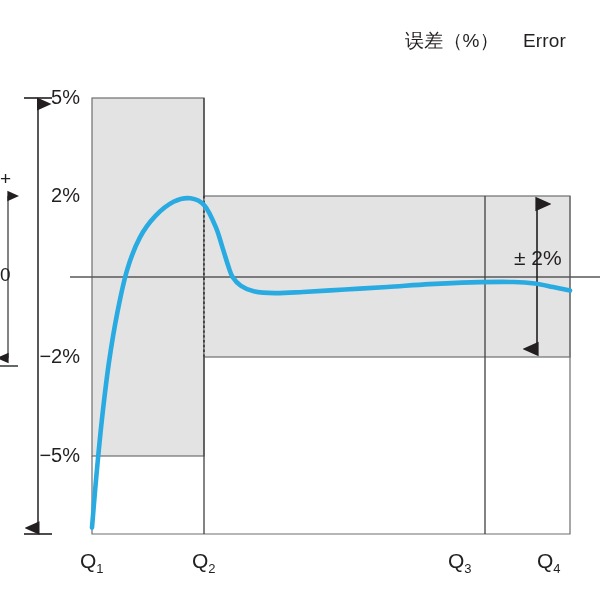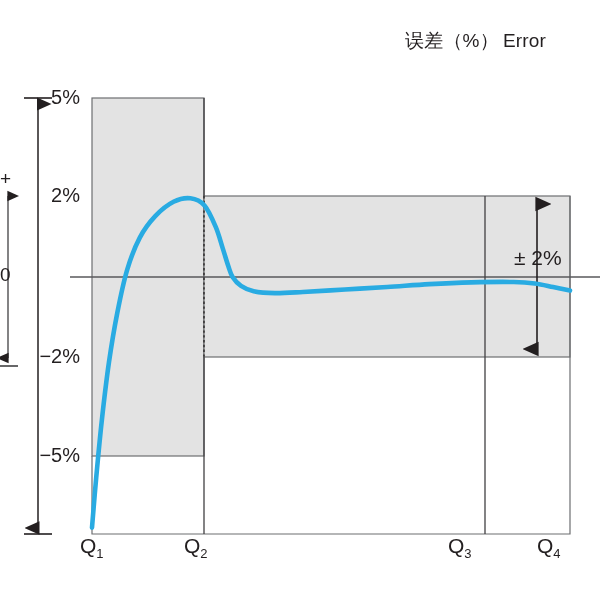--- a/index.html
+++ b/index.html
@@ -15,34 +15,35 @@
   svg#chart{position:absolute;left:0;top:0;width:600px;height:600px;display:block;}
 
   .title{
     position:absolute;
     left:405px;top:28px;
     font-size:19px;
     letter-spacing:0.2px;
     white-space:nowrap;
     color:#231f20;
   }
-  .title .en{margin-left:4px;}
+  .title .en{margin-left:24px;}
 
   .ylab{
     position:absolute;
     font-size:20px;
     color:#231f20;
     text-align:right;
     white-space:nowrap;
   }
   .xlab{
     position:absolute;
     font-size:21px;
     color:#231f20;
     white-space:nowrap;
+    margin-top:15px;
   }
   .xlab sub{font-size:13px;}
 
   .pm-label{
     position:absolute;
     font-size:21px;
     color:#231f20;
     white-space:nowrap;
   }
   .sign{
@@ -108,21 +109,21 @@
   <div class="ylab" style="left:8px;  top:184px; width:72px;">2%</div>
   <div class="ylab" style="left:0px;  top:345px; width:80px;">−2%</div>
   <div class="ylab" style="left:0px;  top:444px; width:80px;">−5%</div>
 
   <div class="sign" style="left:0px; top:168px;">+</div>
   <div class="sign" style="left:0px; top:264px;">0</div>
 
   <div class="xlab" style="left:80px; top:534px;">
     <span>Q</span><sub>1</sub>
   </div>
-  <div class="xlab" style="left:184px; top:534px;">
+  <div class="xlab" style="left:192px; top:534px;">
     <span>Q</span><sub>2</sub>
   </div>
   <div class="xlab" style="left:448px; top:534px;">
     <span>Q</span><sub>3</sub>
   </div>
   <div class="xlab" style="left:537px; top:534px;">
     <span>Q</span><sub>4</sub>
   </div>
 
   <div class="pm-label" style="left:514px; top:246px;">± 2%</div>

